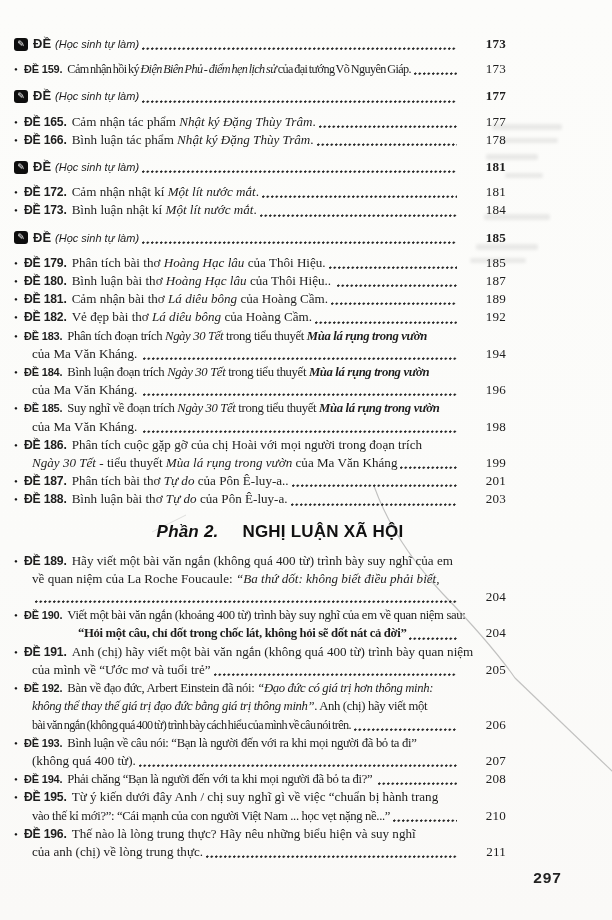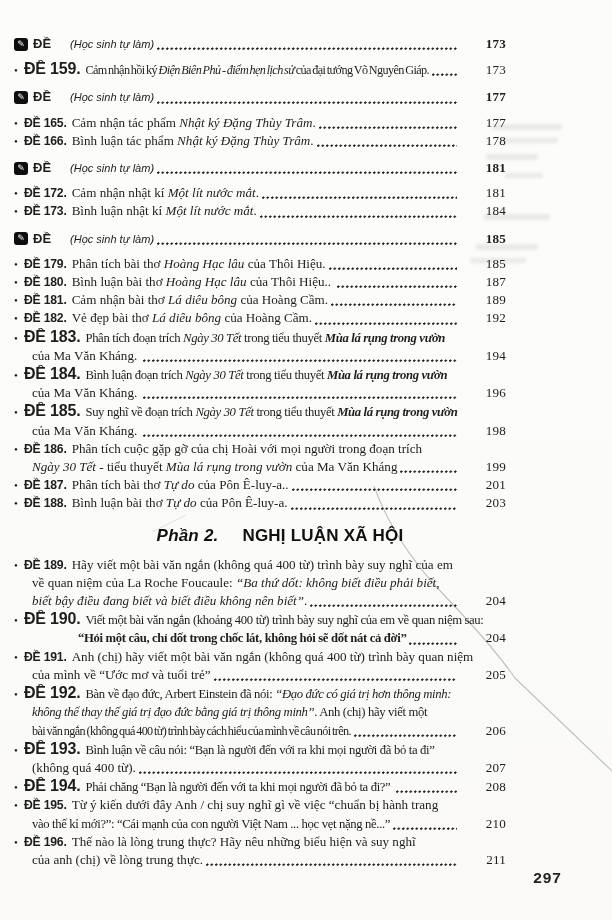--- a/index.html
+++ b/index.html
@@ -10,35 +10,35 @@
     -webkit-font-smoothing:antialiased;
   }
   .content{position:absolute;left:14px;top:26px;width:492px;}
   .line{display:flex;align-items:baseline;line-height:18.2px;font-size:13.1px;overflow:hidden;}
   .line .txt{white-space:pre;}
   .t1 .txt{font-size:12.7px;letter-spacing:-0.35px;}
   .t2 .txt{font-size:12.2px;letter-spacing:-0.6px;word-spacing:-1px;}
   .bullet{flex:0 0 10px;font-size:11px;color:#151515;}
   .num{flex:0 0 auto;font-family:"Liberation Sans",sans-serif;font-weight:700;
        font-size:12.2px;letter-spacing:-0.2px;margin-right:5px;white-space:pre;}
-  .t1 .num,.t2 .num{font-size:16px;}
+  .t1 .num,.t2 .num{font-size:11px;}
   .cont{padding-left:18px;}
   .ind-lg{padding-left:64px;}
   i.b, .b i{font-weight:700;}
   .bold{font-weight:700;}
   .leader{flex:1 1 auto;min-width:5px;height:5px;align-self:flex-end;margin:0 2px 2px 3px;
     background-image:radial-gradient(circle at 1.2px 2.6px,#262626 1.02px,transparent 1.32px);
     background-size:4.5px 5px;background-repeat:repeat-x;}
   .pg{flex:0 0 auto;font-size:13.1px;letter-spacing:0.2px;margin-left:27px;}
   
   .ss{margin:9px 0 7px;}
   .ss-icon{flex:0 0 auto;display:inline-block;width:14px;height:13px;background:#0e0e0e;
     border-radius:3px;color:#fff;font-size:9px;line-height:13px;text-align:center;
     margin-right:5px;align-self:center;font-family:"DejaVu Sans",sans-serif;}
-  .ss-label{font-family:"Liberation Sans",sans-serif;font-weight:700;font-size:13px;margin-right:19px;}
+  .ss-label{font-family:"Liberation Sans",sans-serif;font-weight:700;font-size:13px;margin-right:4px;}
   .ss-note{font-family:"Liberation Sans",sans-serif;font-style:italic;font-size:11px;color:#222;}
   .ss .pg{font-weight:700;}
   
   .part-heading{margin:13px 0 10px 40px;text-align:center;
     font-family:"Liberation Sans",sans-serif;font-weight:700;font-size:17px;color:#111;
     letter-spacing:0.2px;white-space:pre;}
   .part-heading .prefix{font-style:italic;margin-right:24px;}
   
   .footer-num{position:absolute;right:50px;bottom:33px;
     font-family:"Liberation Sans",sans-serif;font-size:15.5px;letter-spacing:1px;color:#232323;font-weight:bold;}
@@ -214,21 +214,20 @@
     <div class="part-heading"><span class="prefix">Phần 2.</span><span>NGHỊ LUẬN XÃ HỘI</span></div>
     <div class="line">
       <span class="bullet">•</span>
       <span class="num">ĐỀ 189.</span>
       <span class="txt"><span>Hãy viết một bài văn ngắn (không quá 400 từ) trình bày suy nghĩ của em</span></span>
     </div>
     <div class="line cont">
       <span class="txt"><span>về quan niệm của La Roche Foucaule: </span><i>“Ba thứ dốt: không biết điều phải biết,</i></span>
     </div>
     <div class="line cont">
-      <span class="txt"><i>biết bậy điều đang biết và biết điều không nên biết”</i><span>.</span></span>
       <span class="leader"></span>
       <span class="pg">204</span>
     </div>
     <div class="line t1">
       <span class="bullet">•</span>
       <span class="num">ĐỀ 190.</span>
       <span class="txt"><span>Viết một bài văn ngắn (khoảng 400 từ) trình bày suy nghĩ của em về quan niệm sau:</span></span>
     </div>
     <div class="line t1 ind-lg">
       <span class="txt"><span class="bold">“Hỏi một câu, chỉ dốt trong chốc lát, không hỏi sẽ dốt nát cả đời”</span></span>

